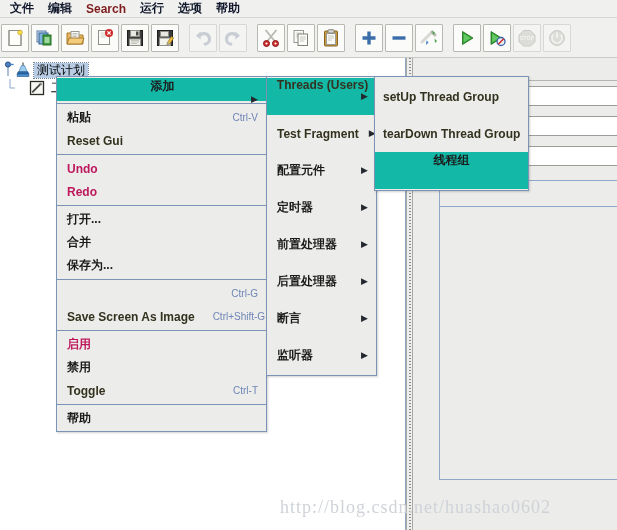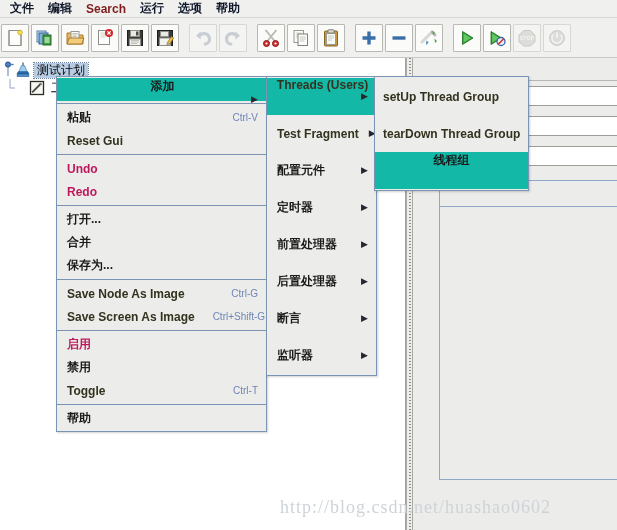--- a/index.html
+++ b/index.html
@@ -409,21 +409,20 @@
         <span class="lbl">打开...</span>
       </div>
       <div class="row">
         <span class="lbl">合并</span>
       </div>
       <div class="row">
         <span class="lbl">保存为...</span>
       </div>
       <div class="sep"></div>
       <div class="row">
-        <span class="lbl latin">Save Node As Image</span>
         <span class="acc">Ctrl-G</span>
       </div>
       <div class="row">
         <span class="lbl latin">Save Screen As Image</span>
         <span class="acc">Ctrl+Shift-G</span>
       </div>
       <div class="sep"></div>
       <div class="row dis">
         <span class="lbl">启用</span>
       </div>

